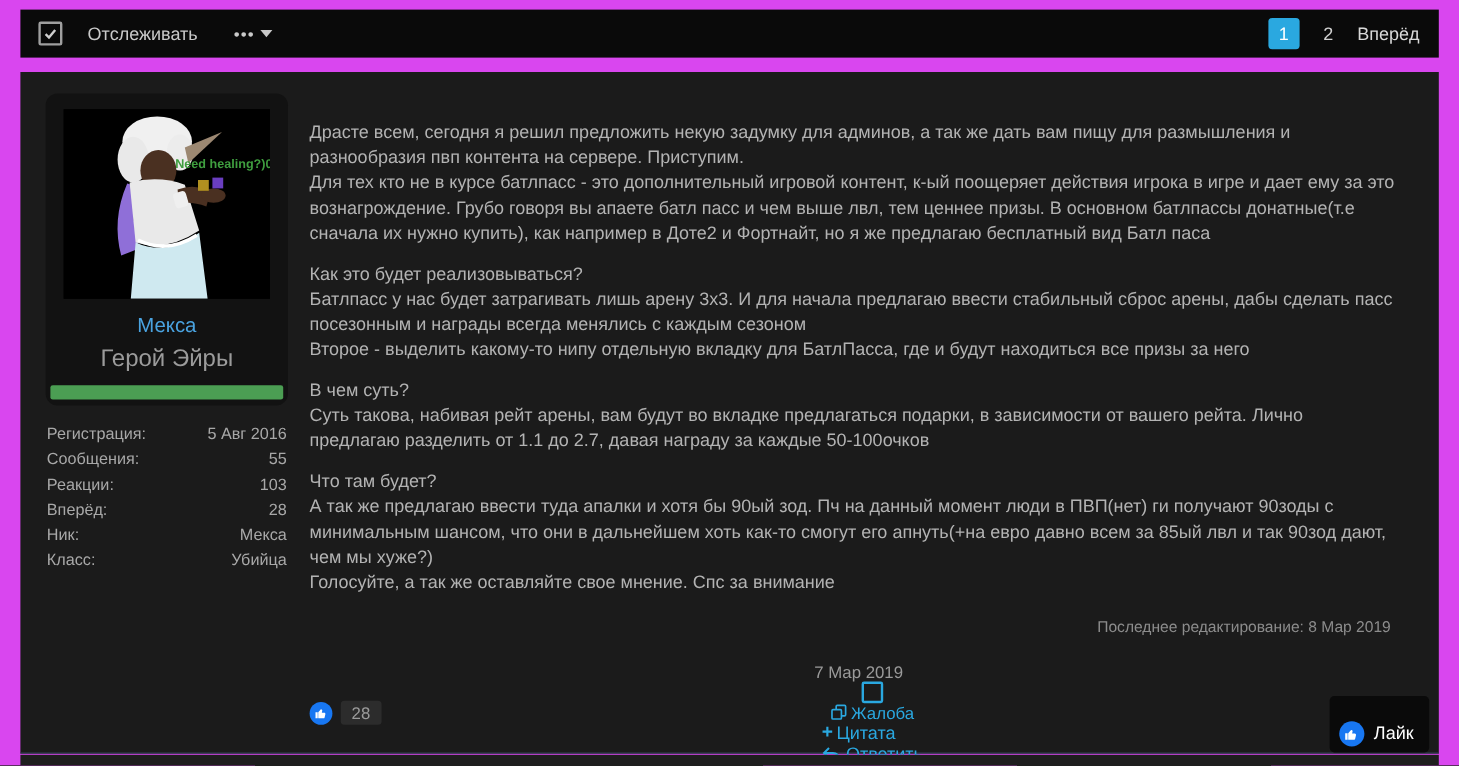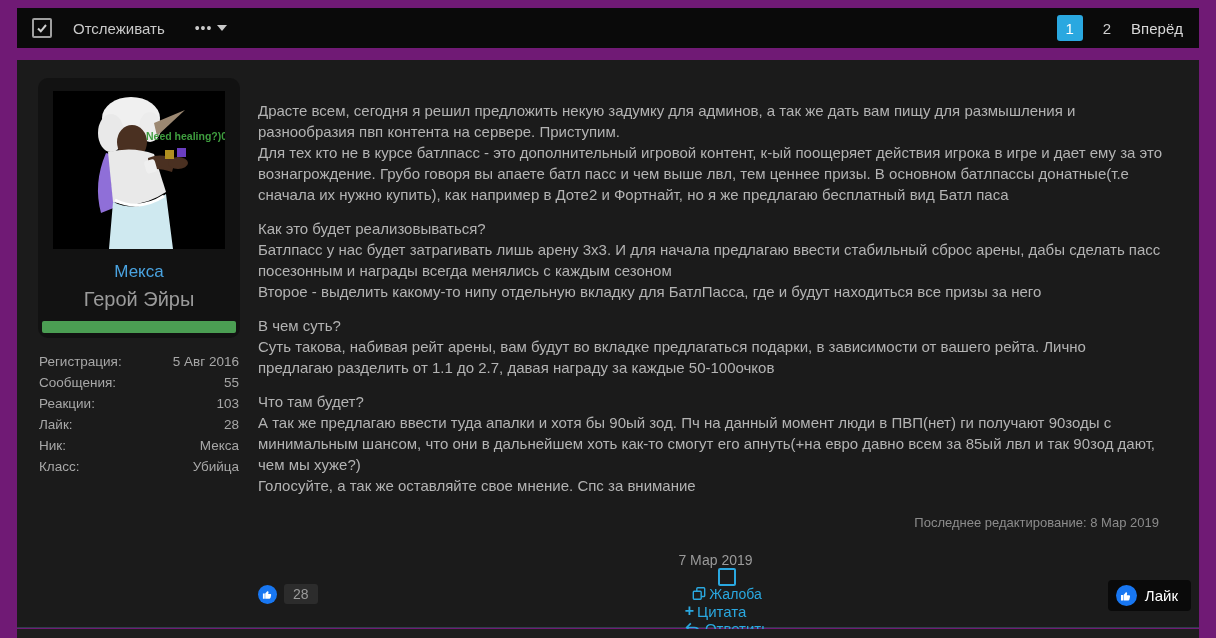--- a/index.html
+++ b/index.html
@@ -1,16 +1,16 @@
 <!DOCTYPE html>
 <html><head>
 <meta charset="utf-8">
 <style>
   html,body{margin:0;padding:0;background:#272727;}
-  .page{position:relative;width:1216px;height:638px;background:#701a75;
+  .page{position:relative;width:1216px;height:638px;background:#d946ef;
         font-family:"Liberation Sans","DejaVu Sans",sans-serif;overflow:hidden;}
 
   
   .topbar{position:absolute;left:17px;top:8px;width:1182px;height:40px;background:#0a0a0a;
           display:flex;align-items:center;}
   .cb{margin-left:15px;width:16px;height:16px;border:2px solid #9f9f9f;border-radius:2px;
       display:flex;align-items:center;justify-content:center;cursor:pointer;}
   .watch{margin-left:21px;color:#c9c9c9;font-size:15px;cursor:pointer;}
   .dots-menu{margin-left:30px;display:flex;align-items:center;gap:5px;cursor:pointer;}
   .dots{color:#c9c9c9;font-size:14px;letter-spacing:1px;line-height:10px;}
@@ -56,21 +56,21 @@
   .ico.share{margin-left:26px;}
   .ico.bm{margin-left:20px;}
   .pnum{margin-left:20px;color:#9a9a9a;font-size:14px;cursor:pointer;}
 
   .reaction-row{position:absolute;left:241px;top:524px;display:flex;align-items:center;gap:7px;}
   .thumb-circle{width:19px;height:19px;border-radius:50%;background:#1877f2;
                 display:flex;align-items:center;justify-content:center;cursor:pointer;}
   .rcount{background:#2c2c2c;color:#9a9a9a;font-size:14px;padding:2px 9px;border-radius:3px;cursor:pointer;}
 
   .like-btn{position:absolute;right:8px;top:520px;background:#0a0a0a;border-radius:4px;
-            padding:5px 13px 5px 8px;display:flex;align-items:center;gap:8px;
+            padding:21px 13px 5px 8px;display:flex;align-items:center;gap:8px;
             color:#fff;font-size:15px;cursor:pointer;}
   .like-btn .thumb-circle{width:21px;height:21px;}
 </style>
 </head>
 <body>
 
 <div class="page">
 
   <div class="topbar">
     <div class="cb">
@@ -123,21 +123,21 @@
         </div>
         <div class="stat-row">
           <span>Сообщения:</span>
           <span>55</span>
         </div>
         <div class="stat-row">
           <span>Реакции:</span>
           <span>103</span>
         </div>
         <div class="stat-row">
-          <span>Лайк:</span>
+          <span>Вперёд:</span>
           <span>28</span>
         </div>
         <div class="stat-row">
           <span>Ник:</span>
           <span>Мекса</span>
         </div>
         <div class="stat-row">
           <span>Класс:</span>
           <span>Убийца</span>
         </div>

